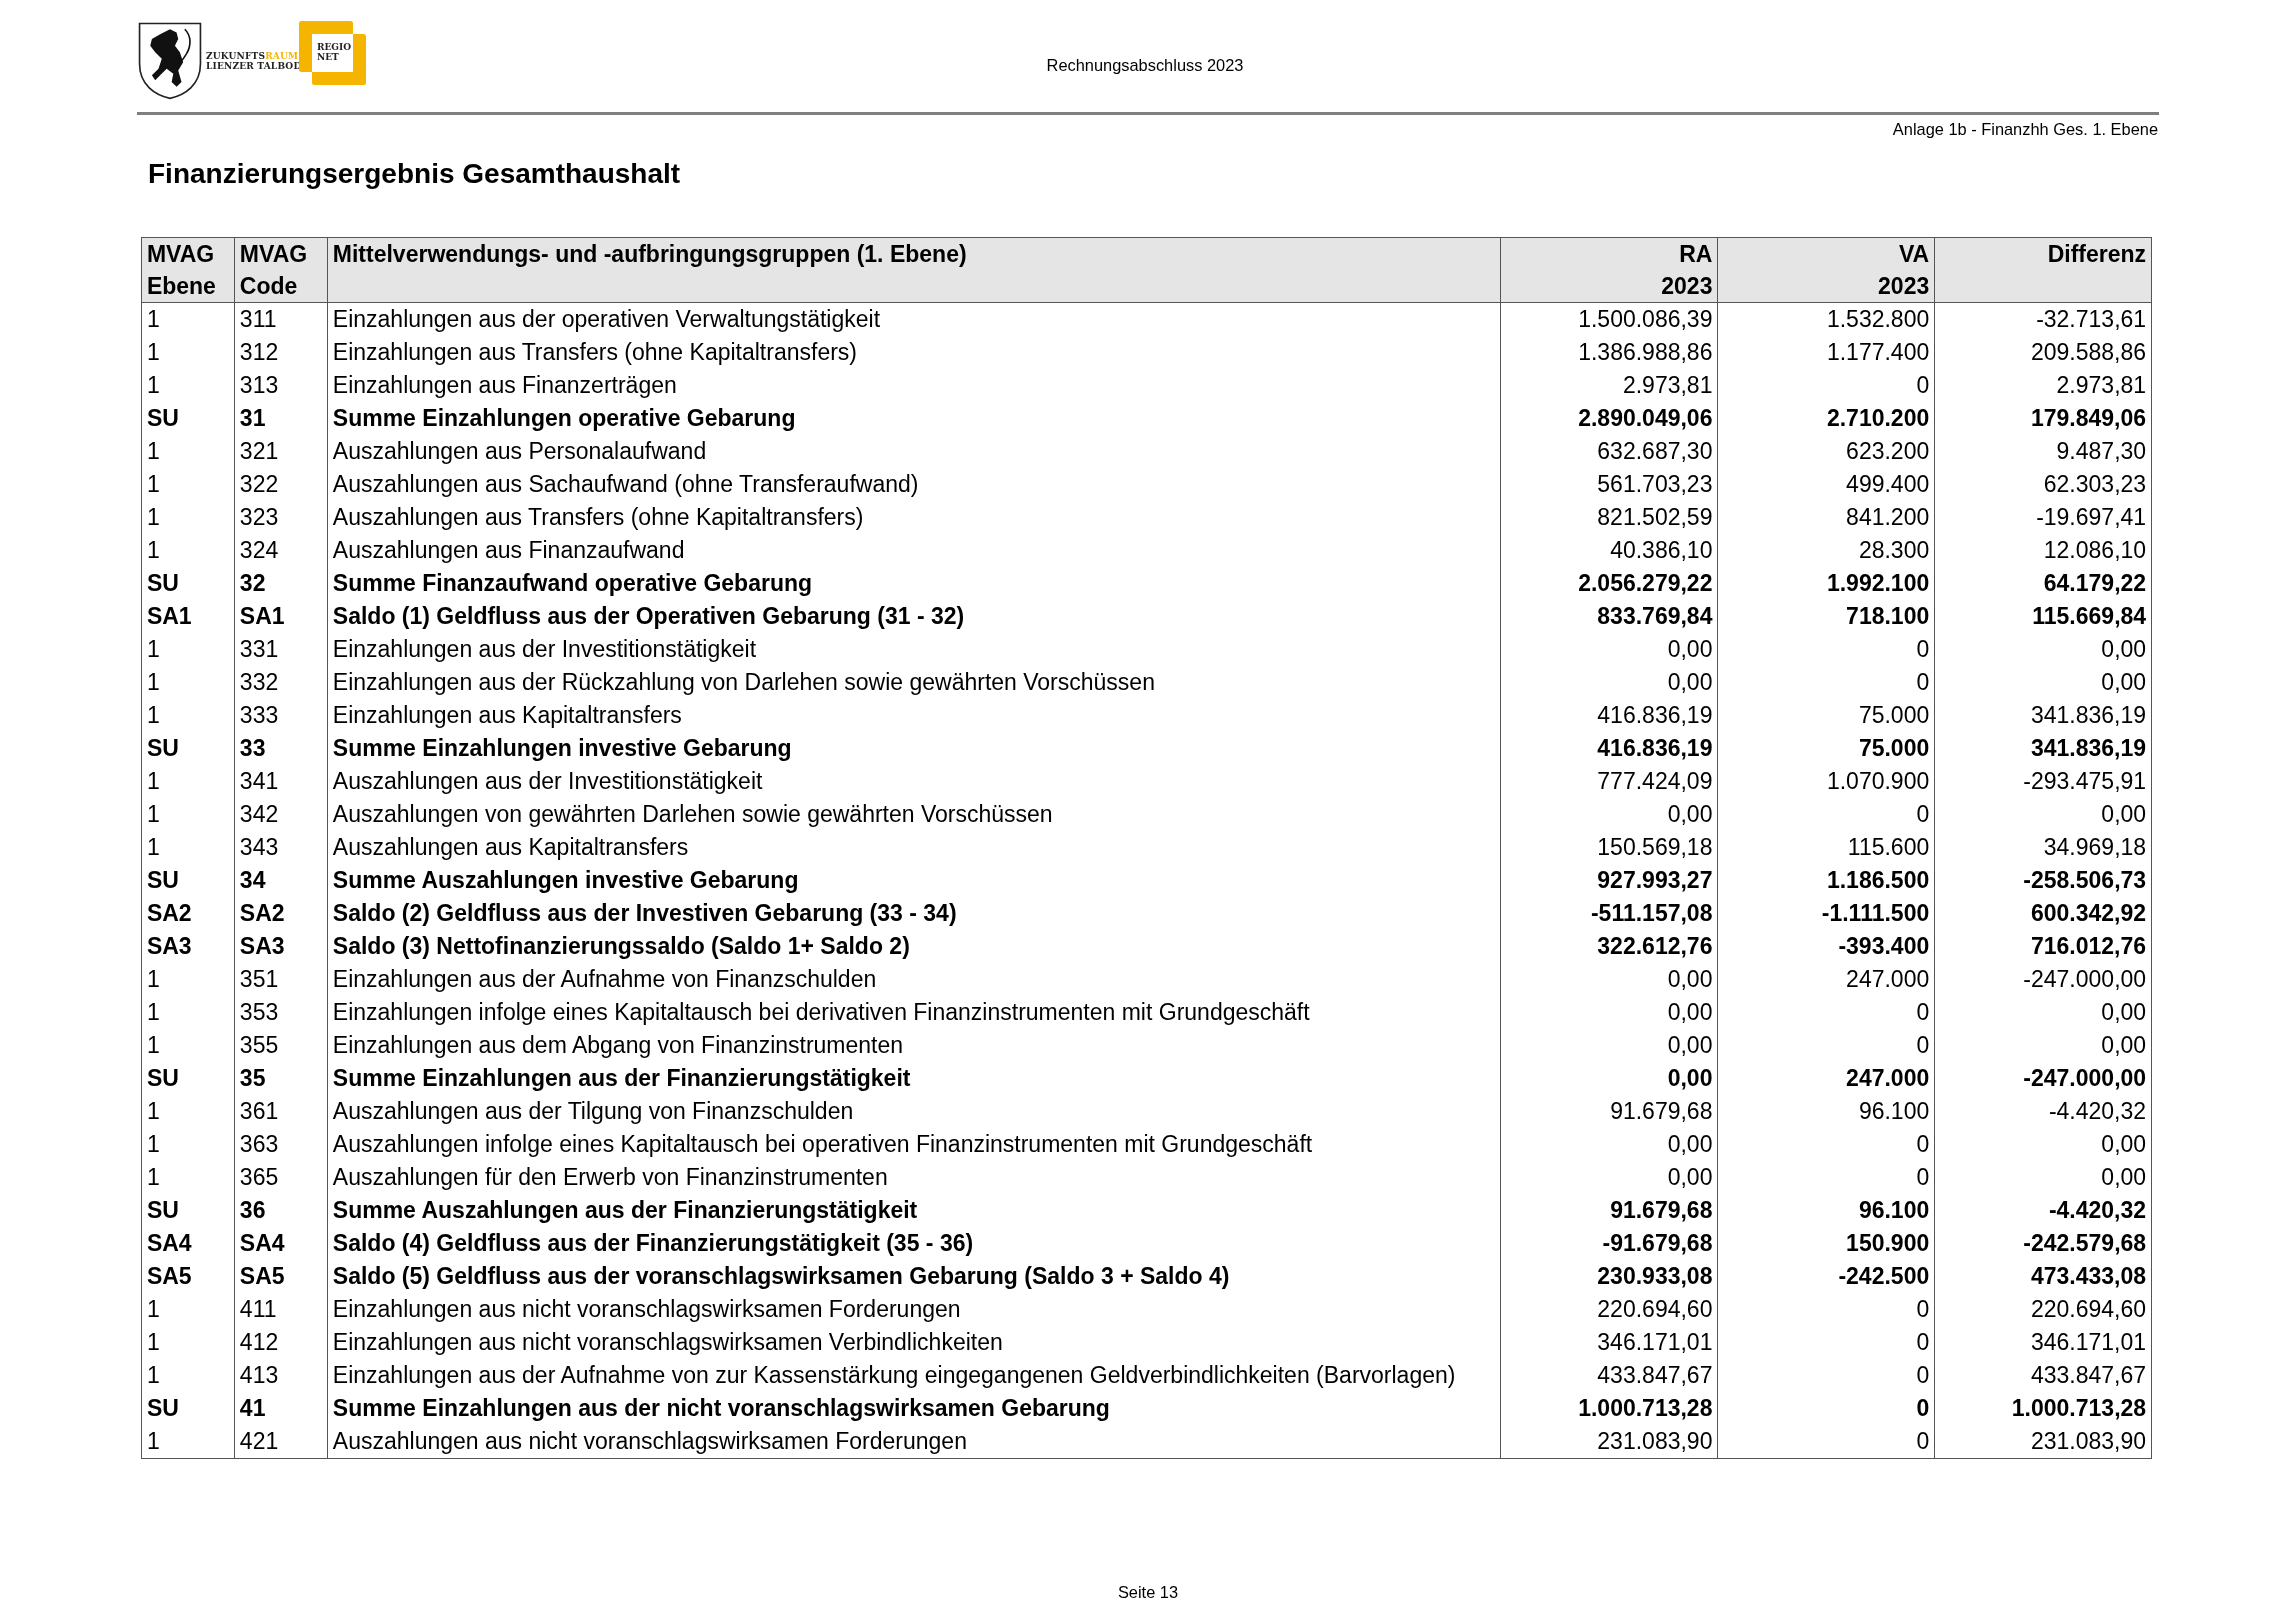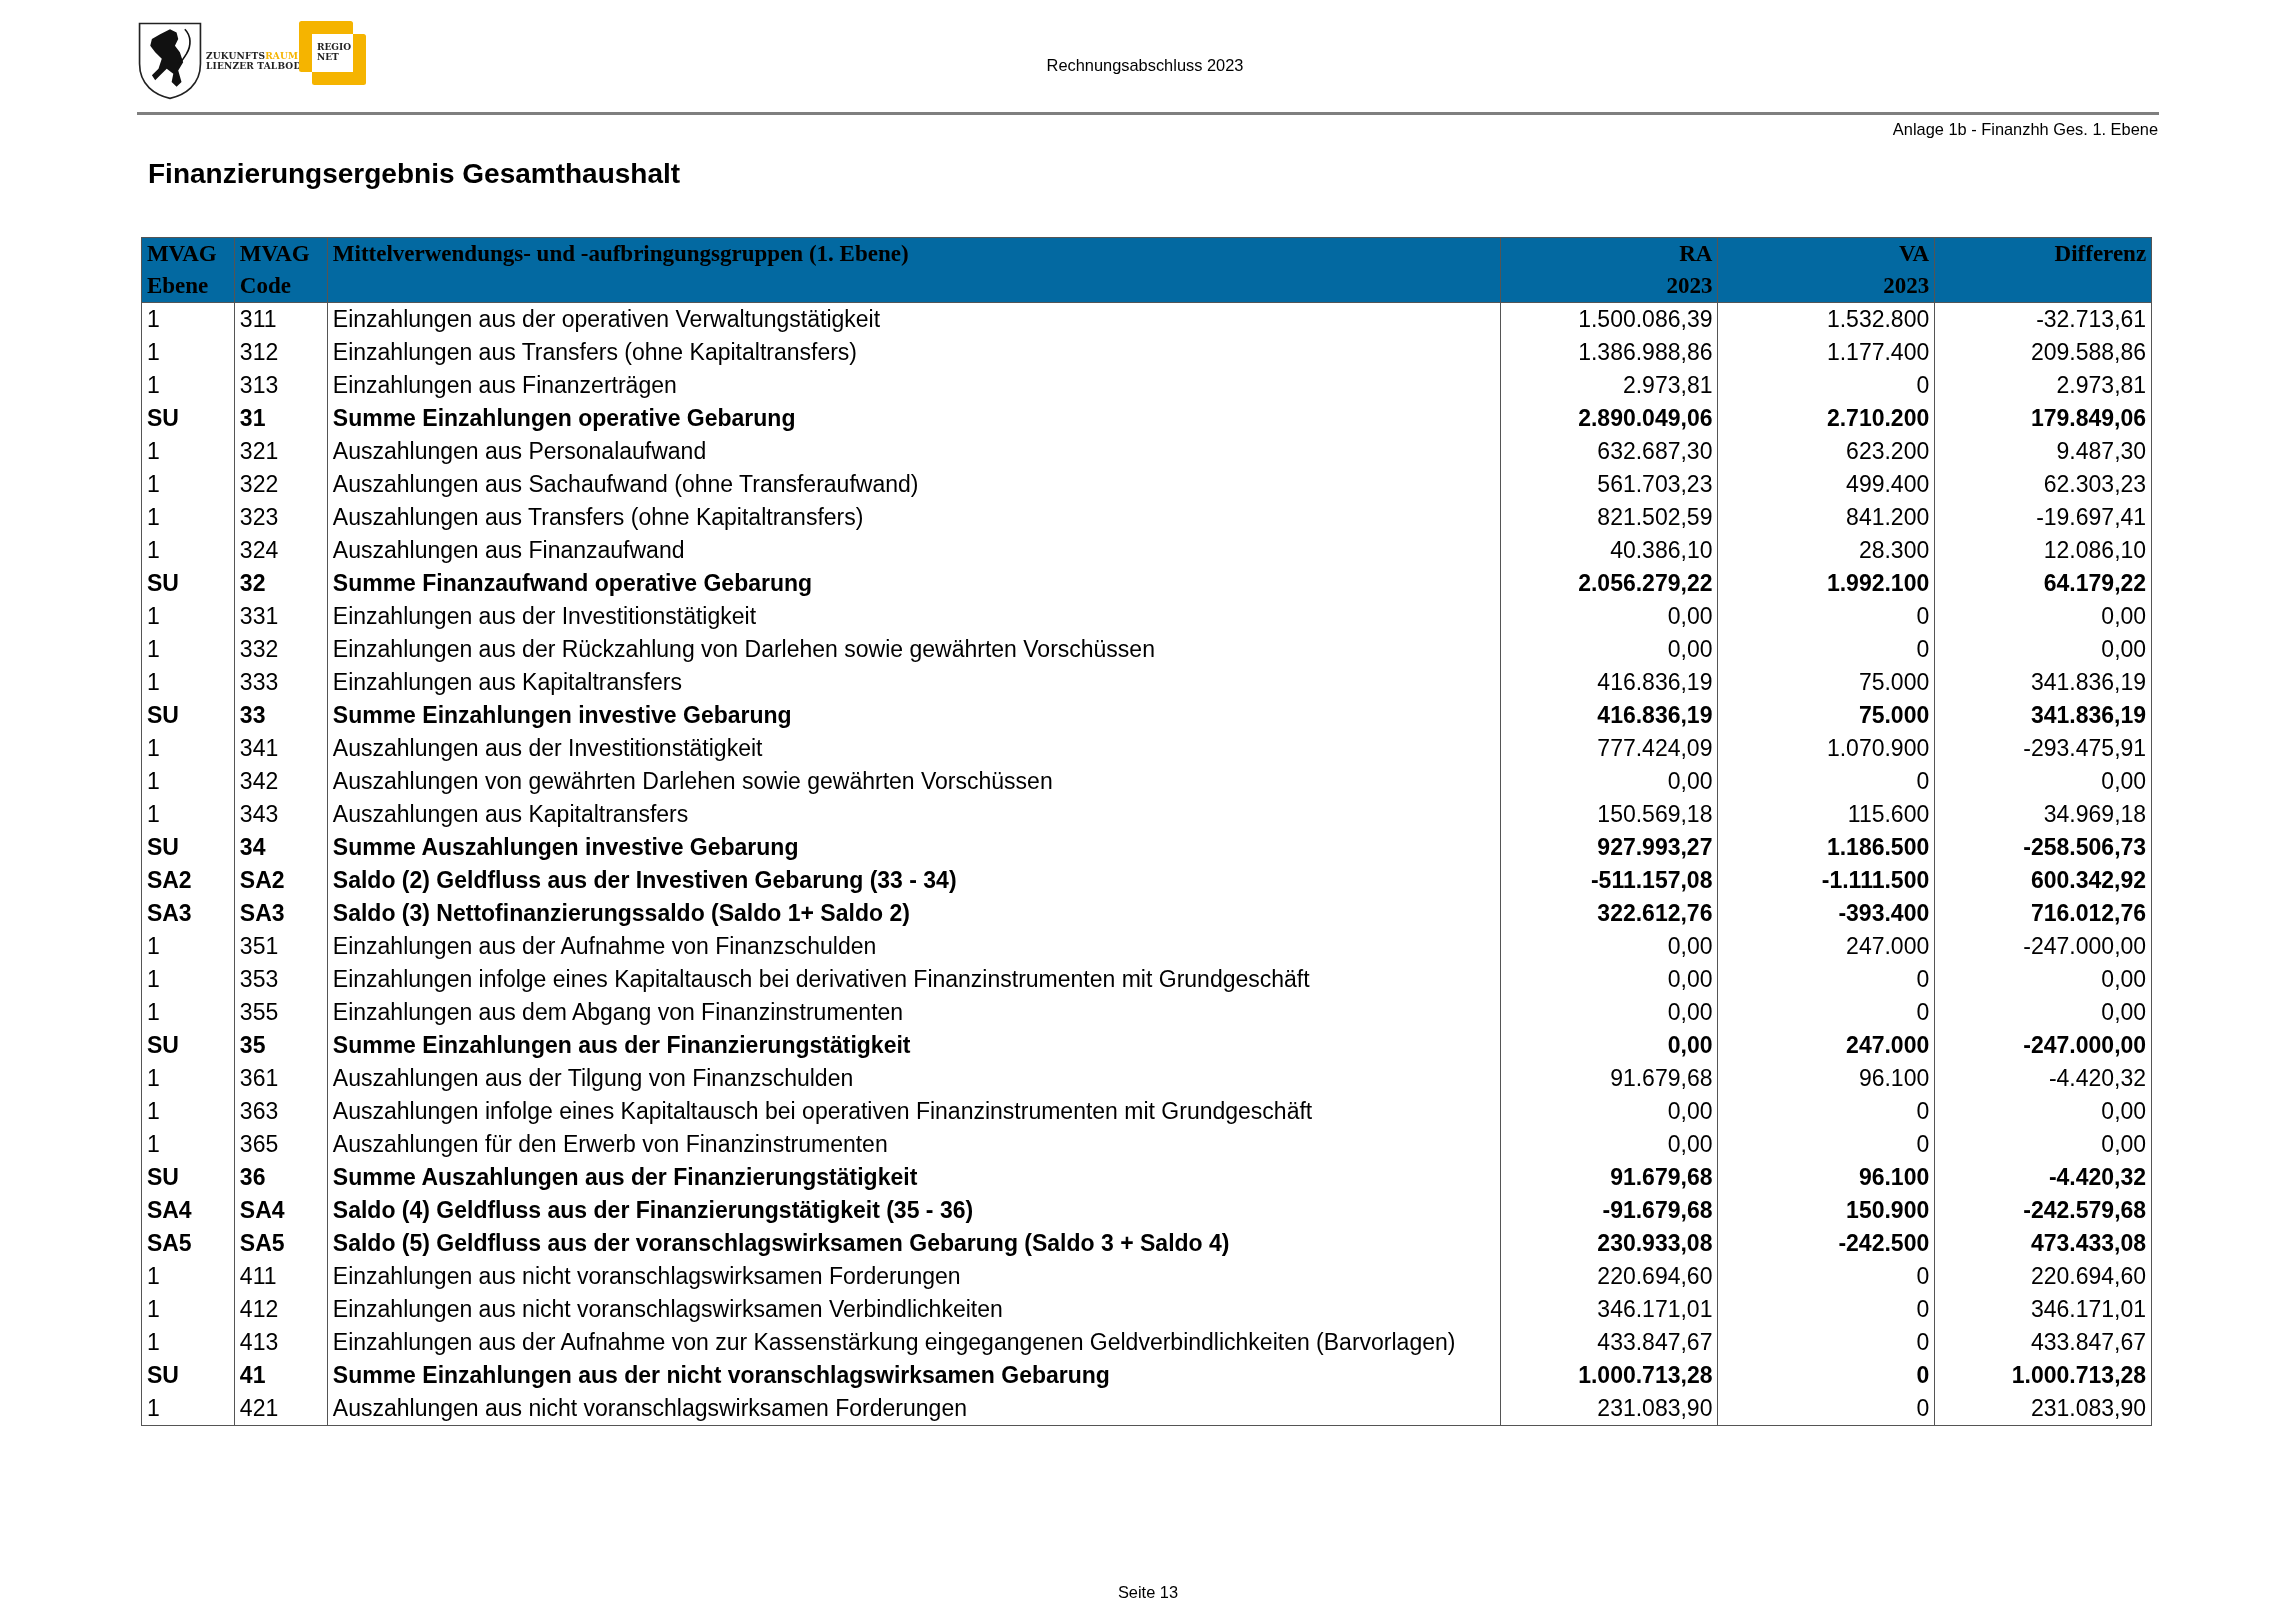--- a/index.html
+++ b/index.html
@@ -25,21 +25,21 @@
 
   table.fin {
     position: absolute; left: 141px; top: 237px; width: 2011px;
     border-collapse: collapse; font-family: "Liberation Sans", sans-serif; font-size: 23px;
     border: 1.6px solid #555;
   }
   table.fin th, table.fin td {
     border-left: 1.6px solid #555; border-right: 1.6px solid #555;
     padding: 0 4.9px; line-height: 33px; vertical-align: top; white-space: nowrap;
   }
-  table.fin thead th { background: #0369a1; font-weight: bold; text-align: left; line-height: 32px; border-bottom: 1.6px solid #555; font-family: Liberation Serif, serif; }
+  table.fin thead th { background: #e5e5e5; font-weight: bold; text-align: left; line-height: 32px; border-bottom: 1.6px solid #555; }
   table.fin thead th.num { text-align: right; padding-left: 12px; }
   table.fin td.num { text-align: right; }
   table.fin tr.bold td { font-weight: bold; }
   col.c1 { width: 93px; } col.c2 { width: 93px; } col.c3 { width: 1173px; }
   col.c4 { width: 218px; } col.c5 { width: 217px; } col.c6 { width: 217px; }
   table.fin td.wrap { white-space: normal; }
 
   .footer { position: absolute; left: 1066px; width: 164px; top: 1583px; text-align: center; font-size: 16.4px; font-family: "Liberation Sans", sans-serif; }
 </style>
 </head>
@@ -157,20 +157,28 @@
         <td class="num">12.086,10</td>
       </tr>
       <tr class="bold">
         <td>SU</td>
         <td>32</td>
         <td>Summe Finanzaufwand operative Gebarung</td>
         <td class="num">2.056.279,22</td>
         <td class="num">1.992.100</td>
         <td class="num">64.179,22</td>
       </tr>
+      <tr class="bold">
+        <td>SA1</td>
+        <td>SA1</td>
+        <td>Saldo (1) Geldfluss aus der Operativen Gebarung (31 - 32)</td>
+        <td class="num">833.769,84</td>
+        <td class="num">718.100</td>
+        <td class="num">115.669,84</td>
+      </tr>
       <tr>
         <td>1</td>
         <td>331</td>
         <td>Einzahlungen aus der Investitionstätigkeit</td>
         <td class="num">0,00</td>
         <td class="num">0</td>
         <td class="num">0,00</td>
       </tr>
       <tr>
         <td>1</td>

